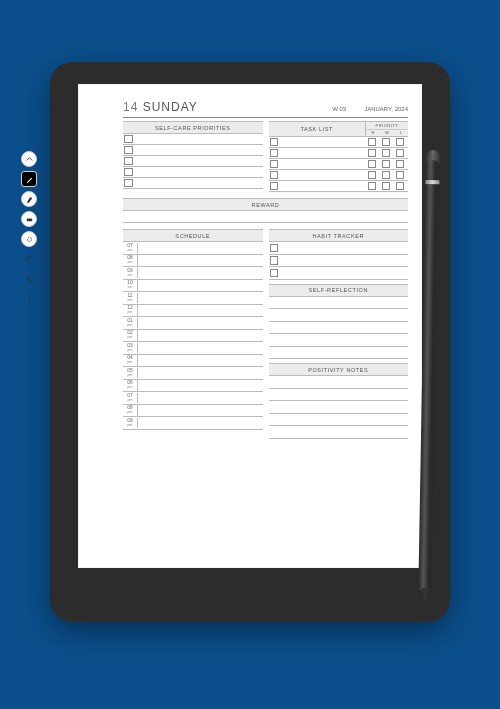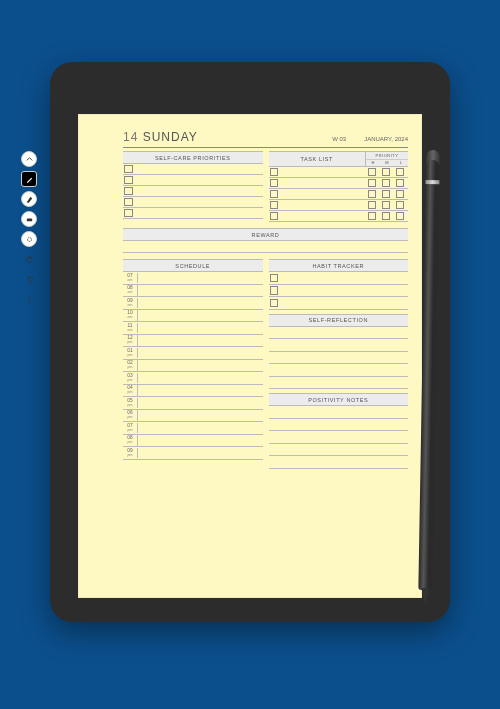--- a/index.html
+++ b/index.html
@@ -18,24 +18,24 @@
     top: 62px;
     width: 400px;
     height: 560px;
     background: #2c2c2c;
     border-radius: 22px;
     box-shadow: 0 10px 30px rgba(0,0,0,0.4);
   }
   .screen {
     position: absolute;
     left: 28px;
-    top: 52px;
+    top: 22px;
     width: 344px;
     height: 484px;
-    background: #fef9c3;
+    background: #ffffff;
     box-shadow: inset 0 0 0 1px rgba(0,0,0,0.05);
   }
   .page {
     position: absolute;
     left: 45px;
     top: 16px;
     right: 14px;
     bottom: 14px;
     font-size: 6.5px;
     color: #444;

